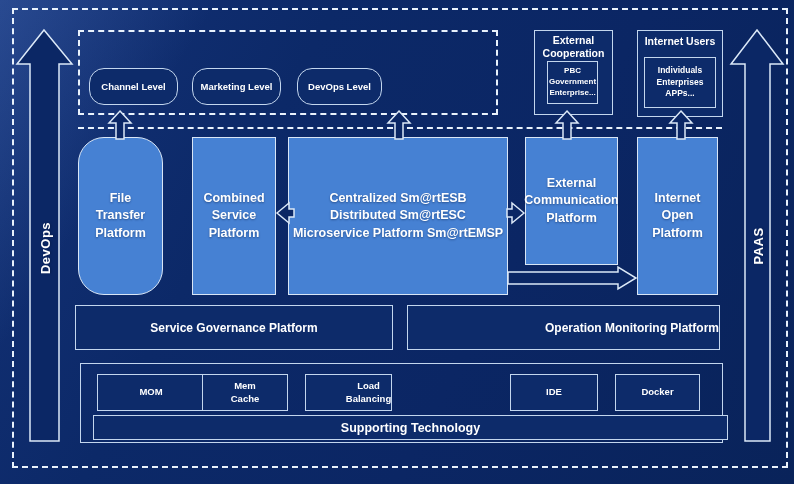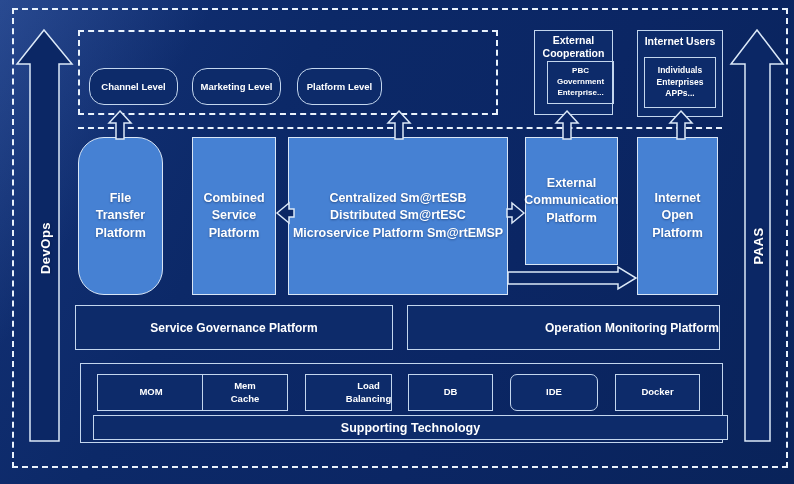--- a/index.html
+++ b/index.html
@@ -50,28 +50,28 @@
 
   <div class="abs dashed" style="left:78px;top:30px;width:420px;height:85px;"></div>
 
   <div class="abs panel lvl" style="left:89px;top:68px;width:89px;height:37px;">
     <span>Channel Level</span>
   </div>
   <div class="abs panel lvl" style="left:192px;top:68px;width:89px;height:37px;">
     <span>Marketing Level</span>
   </div>
   <div class="abs panel lvl" style="left:297px;top:68px;width:85px;height:37px;">
-    <span>Platform Level</span>
+    <span>DevOps Level</span>
   </div>
 
   <div class="abs panel" style="left:534px;top:30px;width:79px;height:85px;align-items:flex-start;">
     <span class="title-sm pre" style="margin-top:3px;">External
 Cooperation</span>
   </div>
-  <div class="abs inner-box pre" style="left:547px;top:61px;width:67px;height:43px;">PBC Government
+  <div class="abs inner-box pre" style="left:547px;top:61px;width:51px;height:43px;">PBC Government
 Enterprise...</div>
 
   <div class="abs panel" style="left:637px;top:30px;width:86px;height:87px;align-items:flex-start;">
     <span class="title-sm" style="margin-top:4px;">Internet Users</span>
   </div>
   <div class="abs inner-box pre" style="left:644px;top:57px;width:72px;height:51px;font-size:8.5px;">Individuals
 Enterprises
 APPs...</div>
 
   <div class="abs hline" style="left:78px;top:127px;width:644px;"></div>
@@ -99,22 +99,21 @@
     <span>Operation Monitoring Platform</span>
   </div>
 
   <div class="abs" style="left:80px;top:363px;width:643px;height:80px;border:1.5px solid #c3d6ee;box-sizing:border-box;"></div>
 
   <div class="abs panel tech pre" style="left:97px;top:374px;width:108px;height:37px;">MOM</div>
   <div class="abs panel tech pre" style="left:202px;top:374px;width:86px;height:37px;">Mem
 Cache</div>
   <div class="abs panel tech pre" style="left:305px;top:374px;width:87px;height:37px;padding-left:40px;">Load
 Balancing</div>
-  <div class="abs panel tech pre" style="left:408px;top:374px;width:85px;height:37px;">DB</div>
-  <div class="abs panel tech pre" style="left:510px;top:374px;width:88px;height:37px;border-radius:7px;">IDE</div>
+  <div class="abs panel tech pre" style="left:510px;top:374px;width:88px;height:37px;">IDE</div>
   <div class="abs panel tech pre" style="left:615px;top:374px;width:85px;height:37px;">Docker</div>
 
   <div class="abs panel bar" style="left:93px;top:415px;width:635px;height:25px;font-size:12.5px;">
     <span>Supporting Technology</span>
   </div>
 
   <svg width="794" height="484" viewBox="0 0 794 484">
 
     <polygon points="44,30 72,64 59,64 59,441 30,441 30,64 17,64"></polygon>
 

